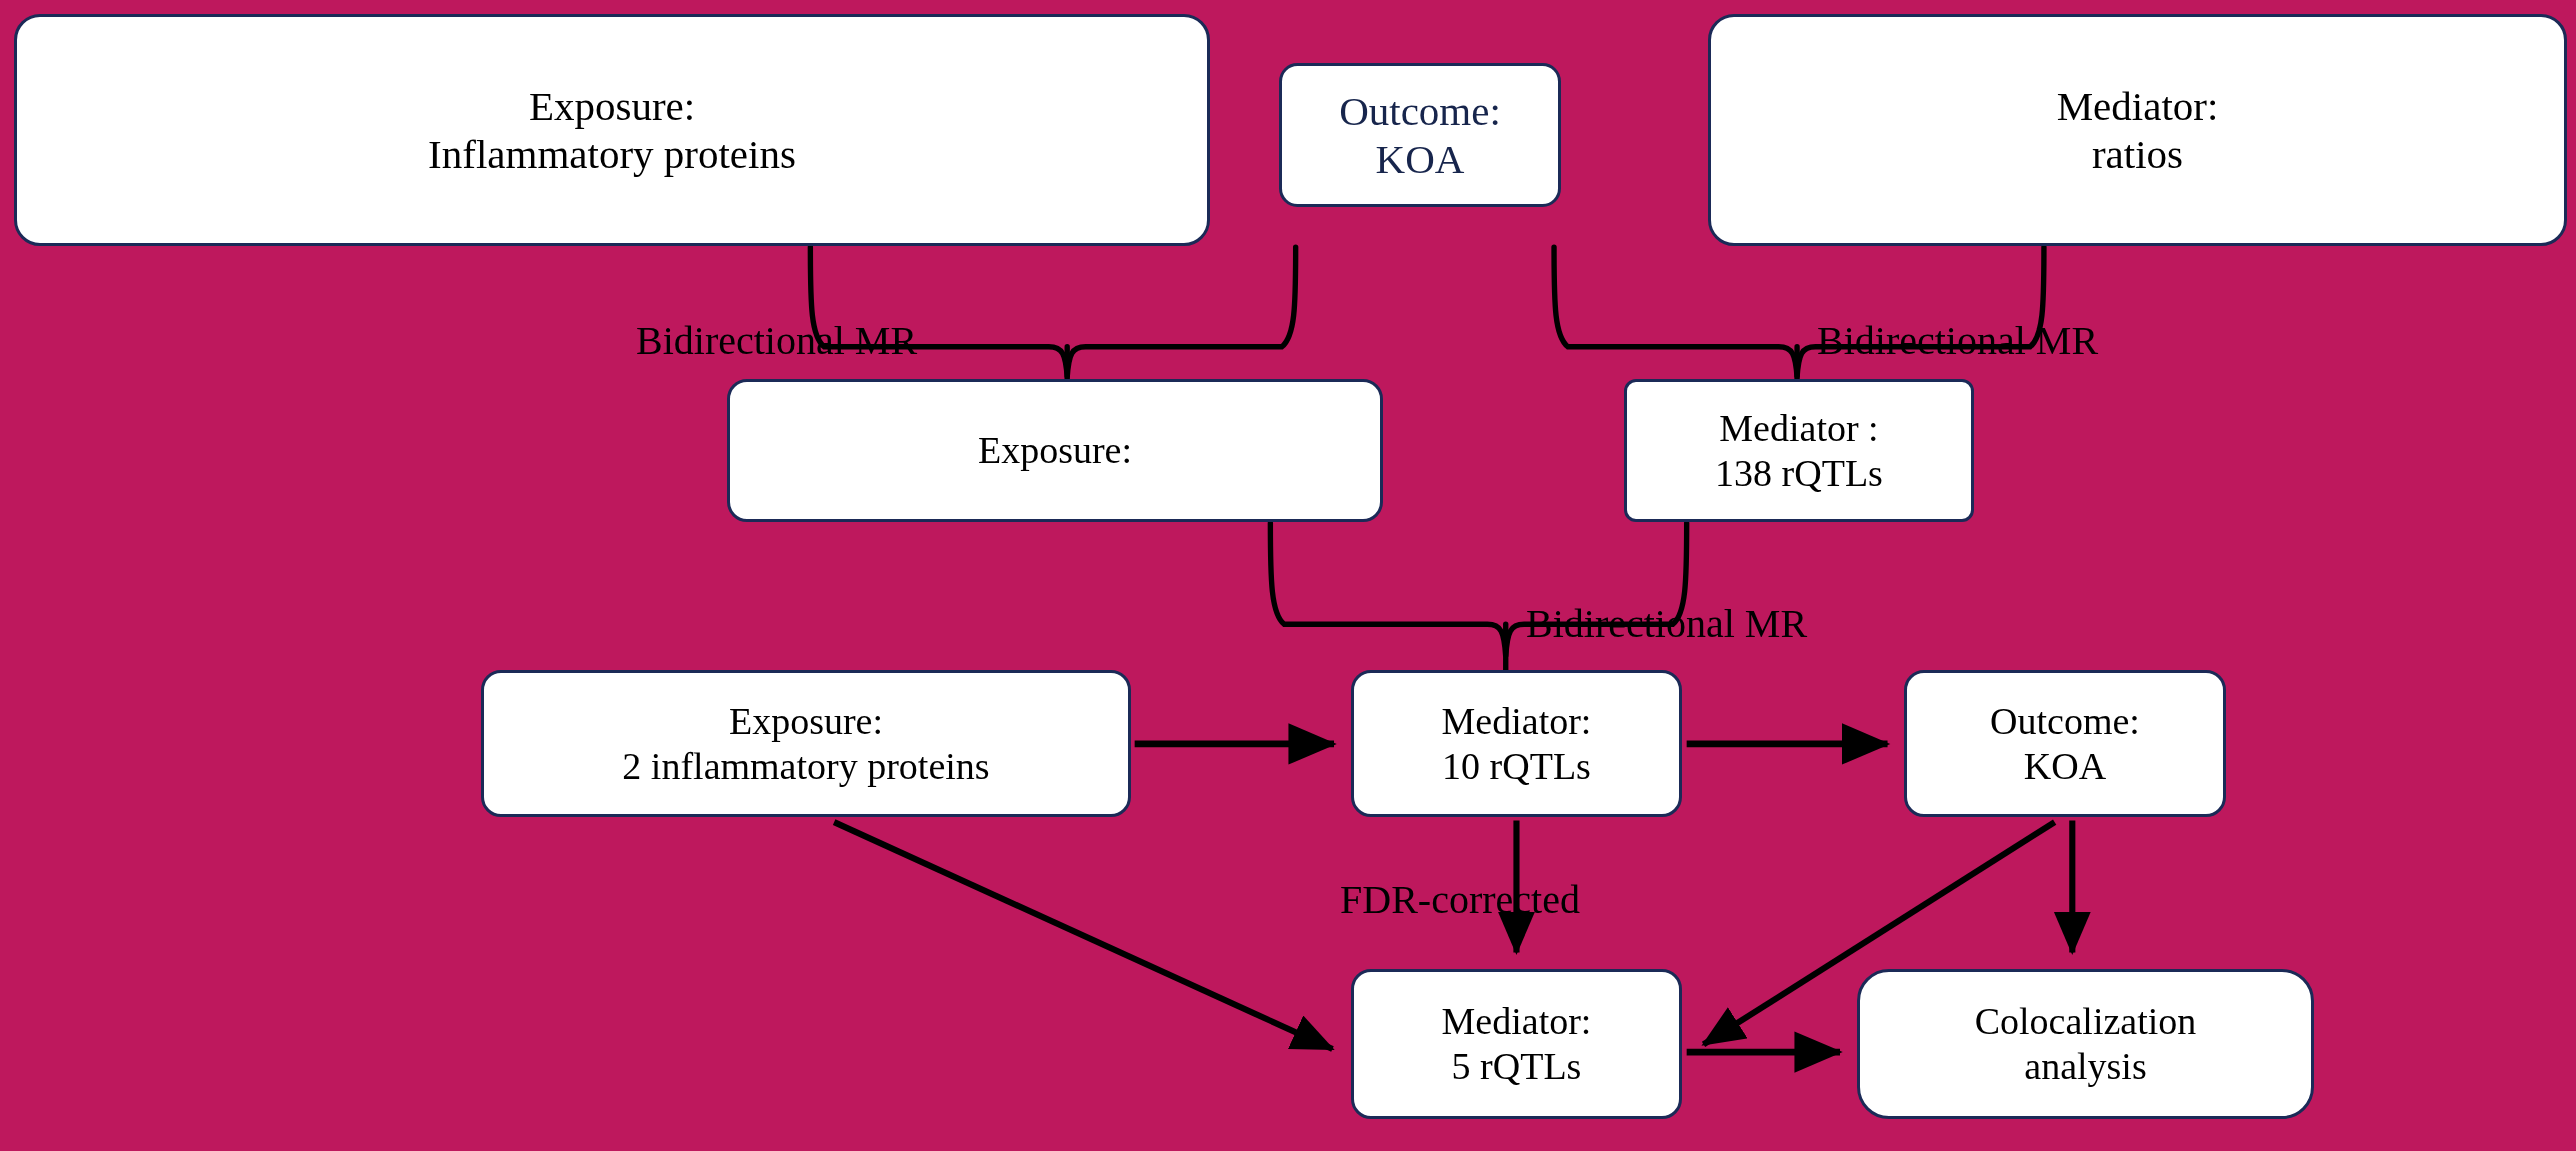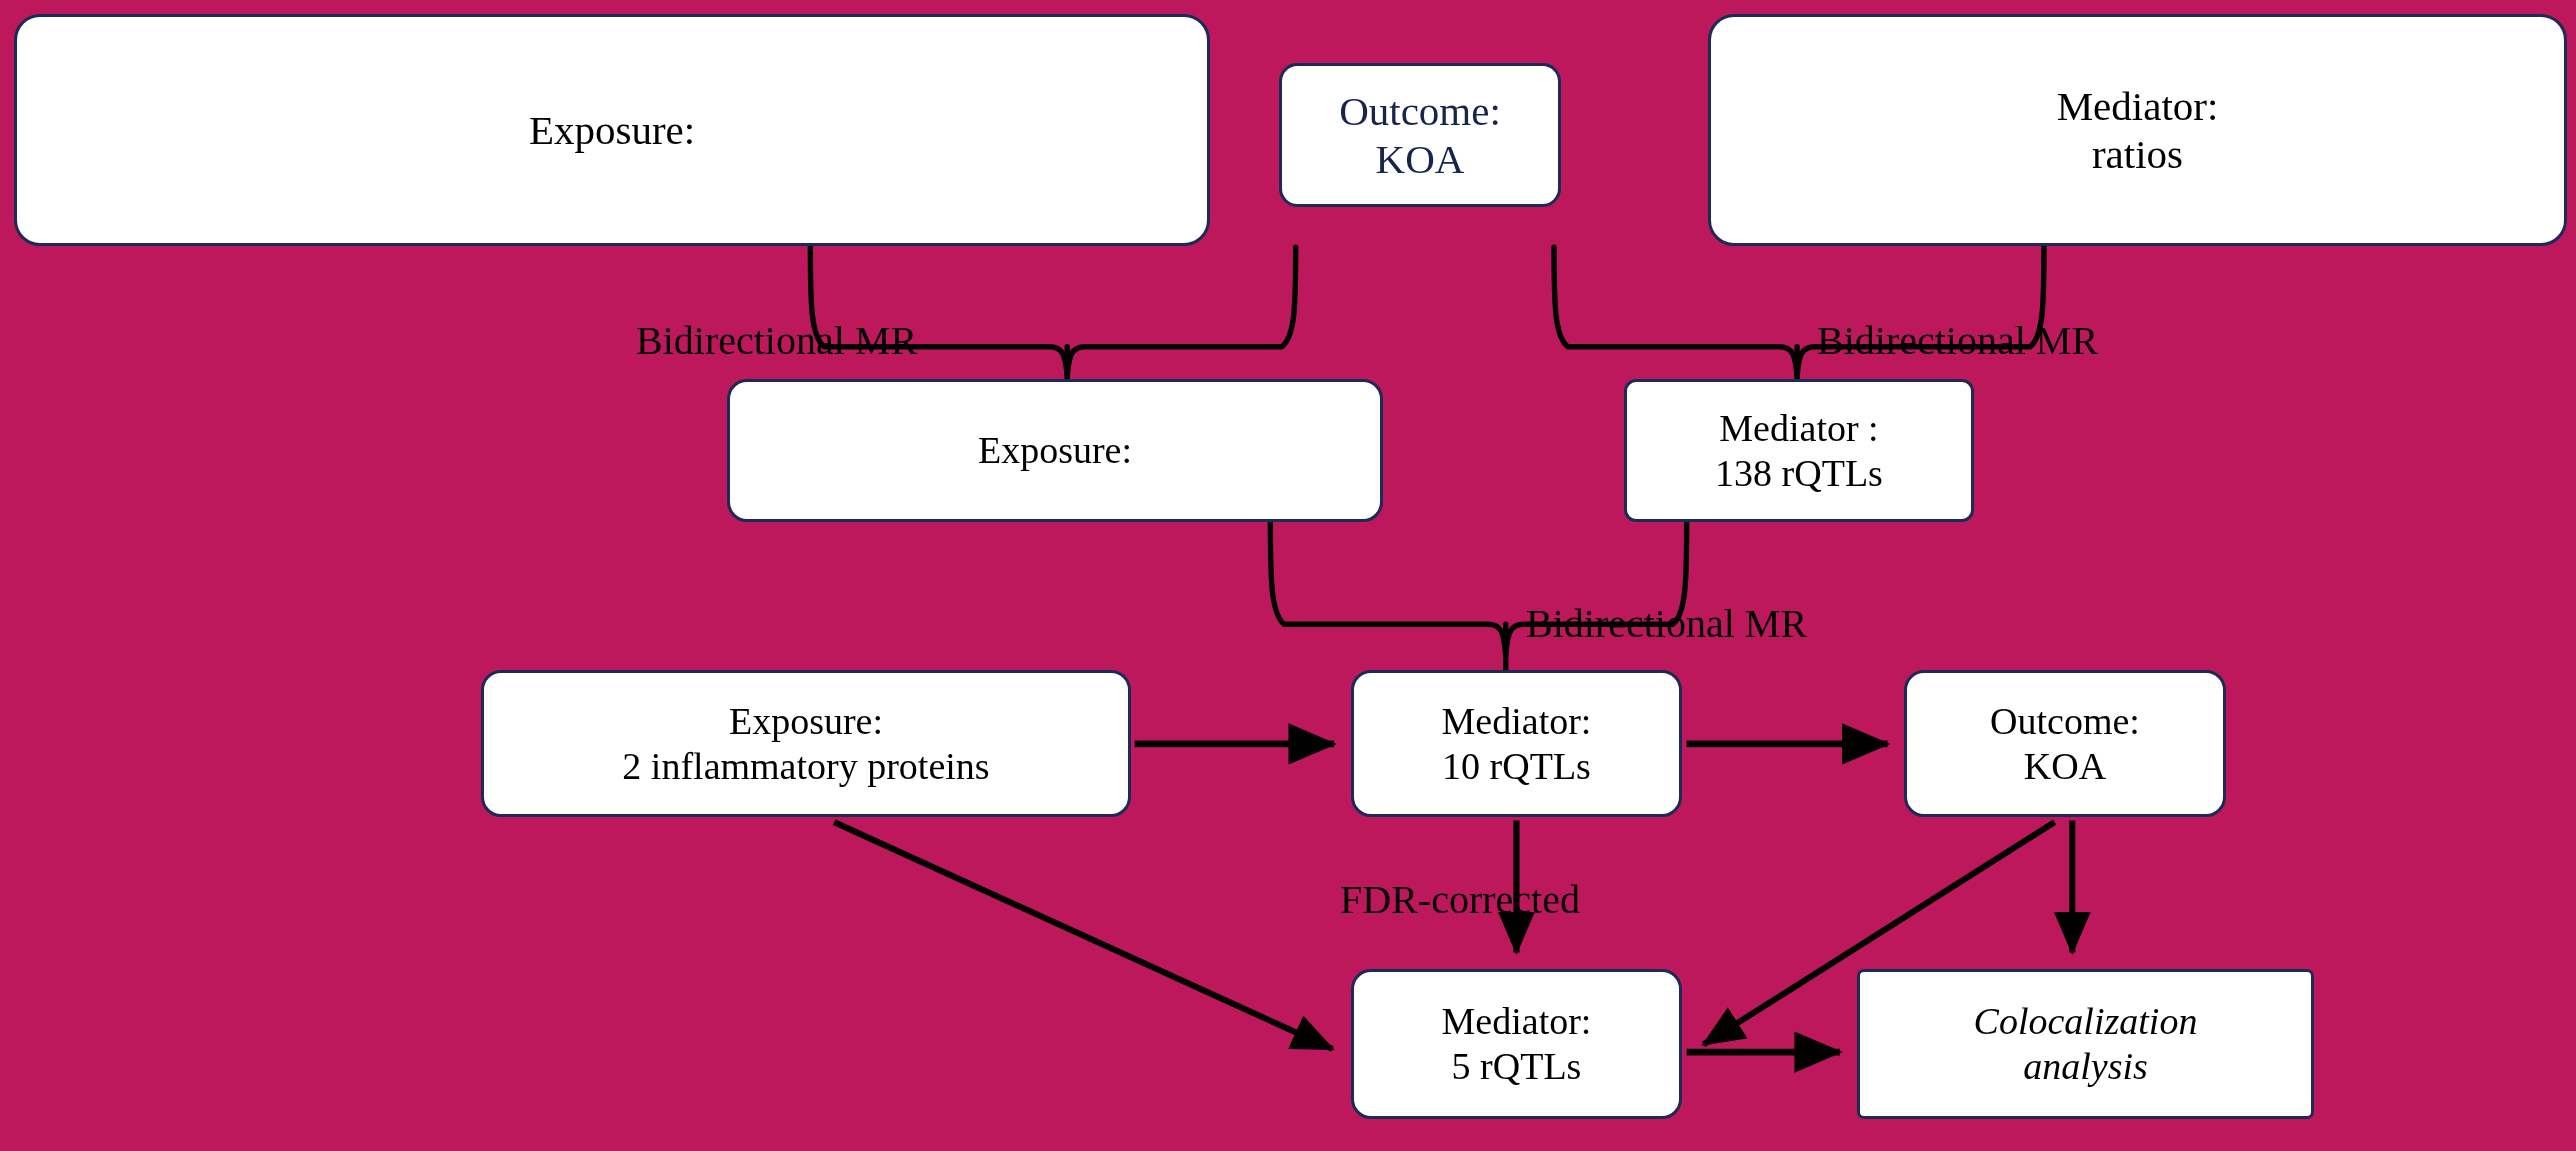--- a/index.html
+++ b/index.html
@@ -50,21 +50,21 @@
                   border-width: 3.1px; border-radius: 20px; }
   #n-mediator-10 { left: 1351px; top: 670px; width: 331px; height: 147px; font-size: 38px;
                   border-width: 3.1px; border-radius: 20px; }
   #n-outcome-bottom { left: 1904px; top: 670px; width: 322px; height: 147px; font-size: 38px;
                   border-width: 3.1px; border-radius: 20px; }
 
   
   #n-mediator-5 { left: 1351px; top: 969px; width: 331px; height: 150px; font-size: 38px;
                   border-width: 3.1px; border-radius: 20px; }
   #n-coloc { left: 1857px; top: 969px; width: 457px; height: 150px; font-size: 38px;
-                  border-width: 3.1px; border-radius: 7px; font-style: italic; }
+                  border-width: 3.1px; border-radius: 32px; }
 
   
   .edge-label {
     position: absolute;
     font-family: "Liberation Serif", "DejaVu Serif", serif;
     font-size: 40px;
     color: #000000;
     white-space: nowrap;
     z-index: 4;
     text-align: right;
@@ -128,20 +128,21 @@
 
     <path d="M2680,1072 L2222,1362" fill="none" stroke="#000000" stroke-width="8" marker-end="url(#arrowhead)"></path>
 
     <path d="M2703,1070 L2703,1242" fill="none" stroke="#000000" stroke-width="8" marker-end="url(#arrowhead)"></path>
 
     <path d="M2200,1372 L2400,1372" fill="none" stroke="#000000" stroke-width="9" marker-end="url(#arrowhead)"></path>
   </svg>
 
   <div class="node" id="n-exposure-91">
     <span class="ln">Exposure:</span>
+    <span class="ln">Inflammatory proteins</span>
   </div>
 
   <div class="node" id="n-outcome-top">
     <span class="ln">Outcome:</span>
     <span class="ln">KOA</span>
   </div>
 
   <div class="node" id="n-mediator-2821">
     <span class="ln">Mediator:</span>
     <span class="ln">ratios</span>

